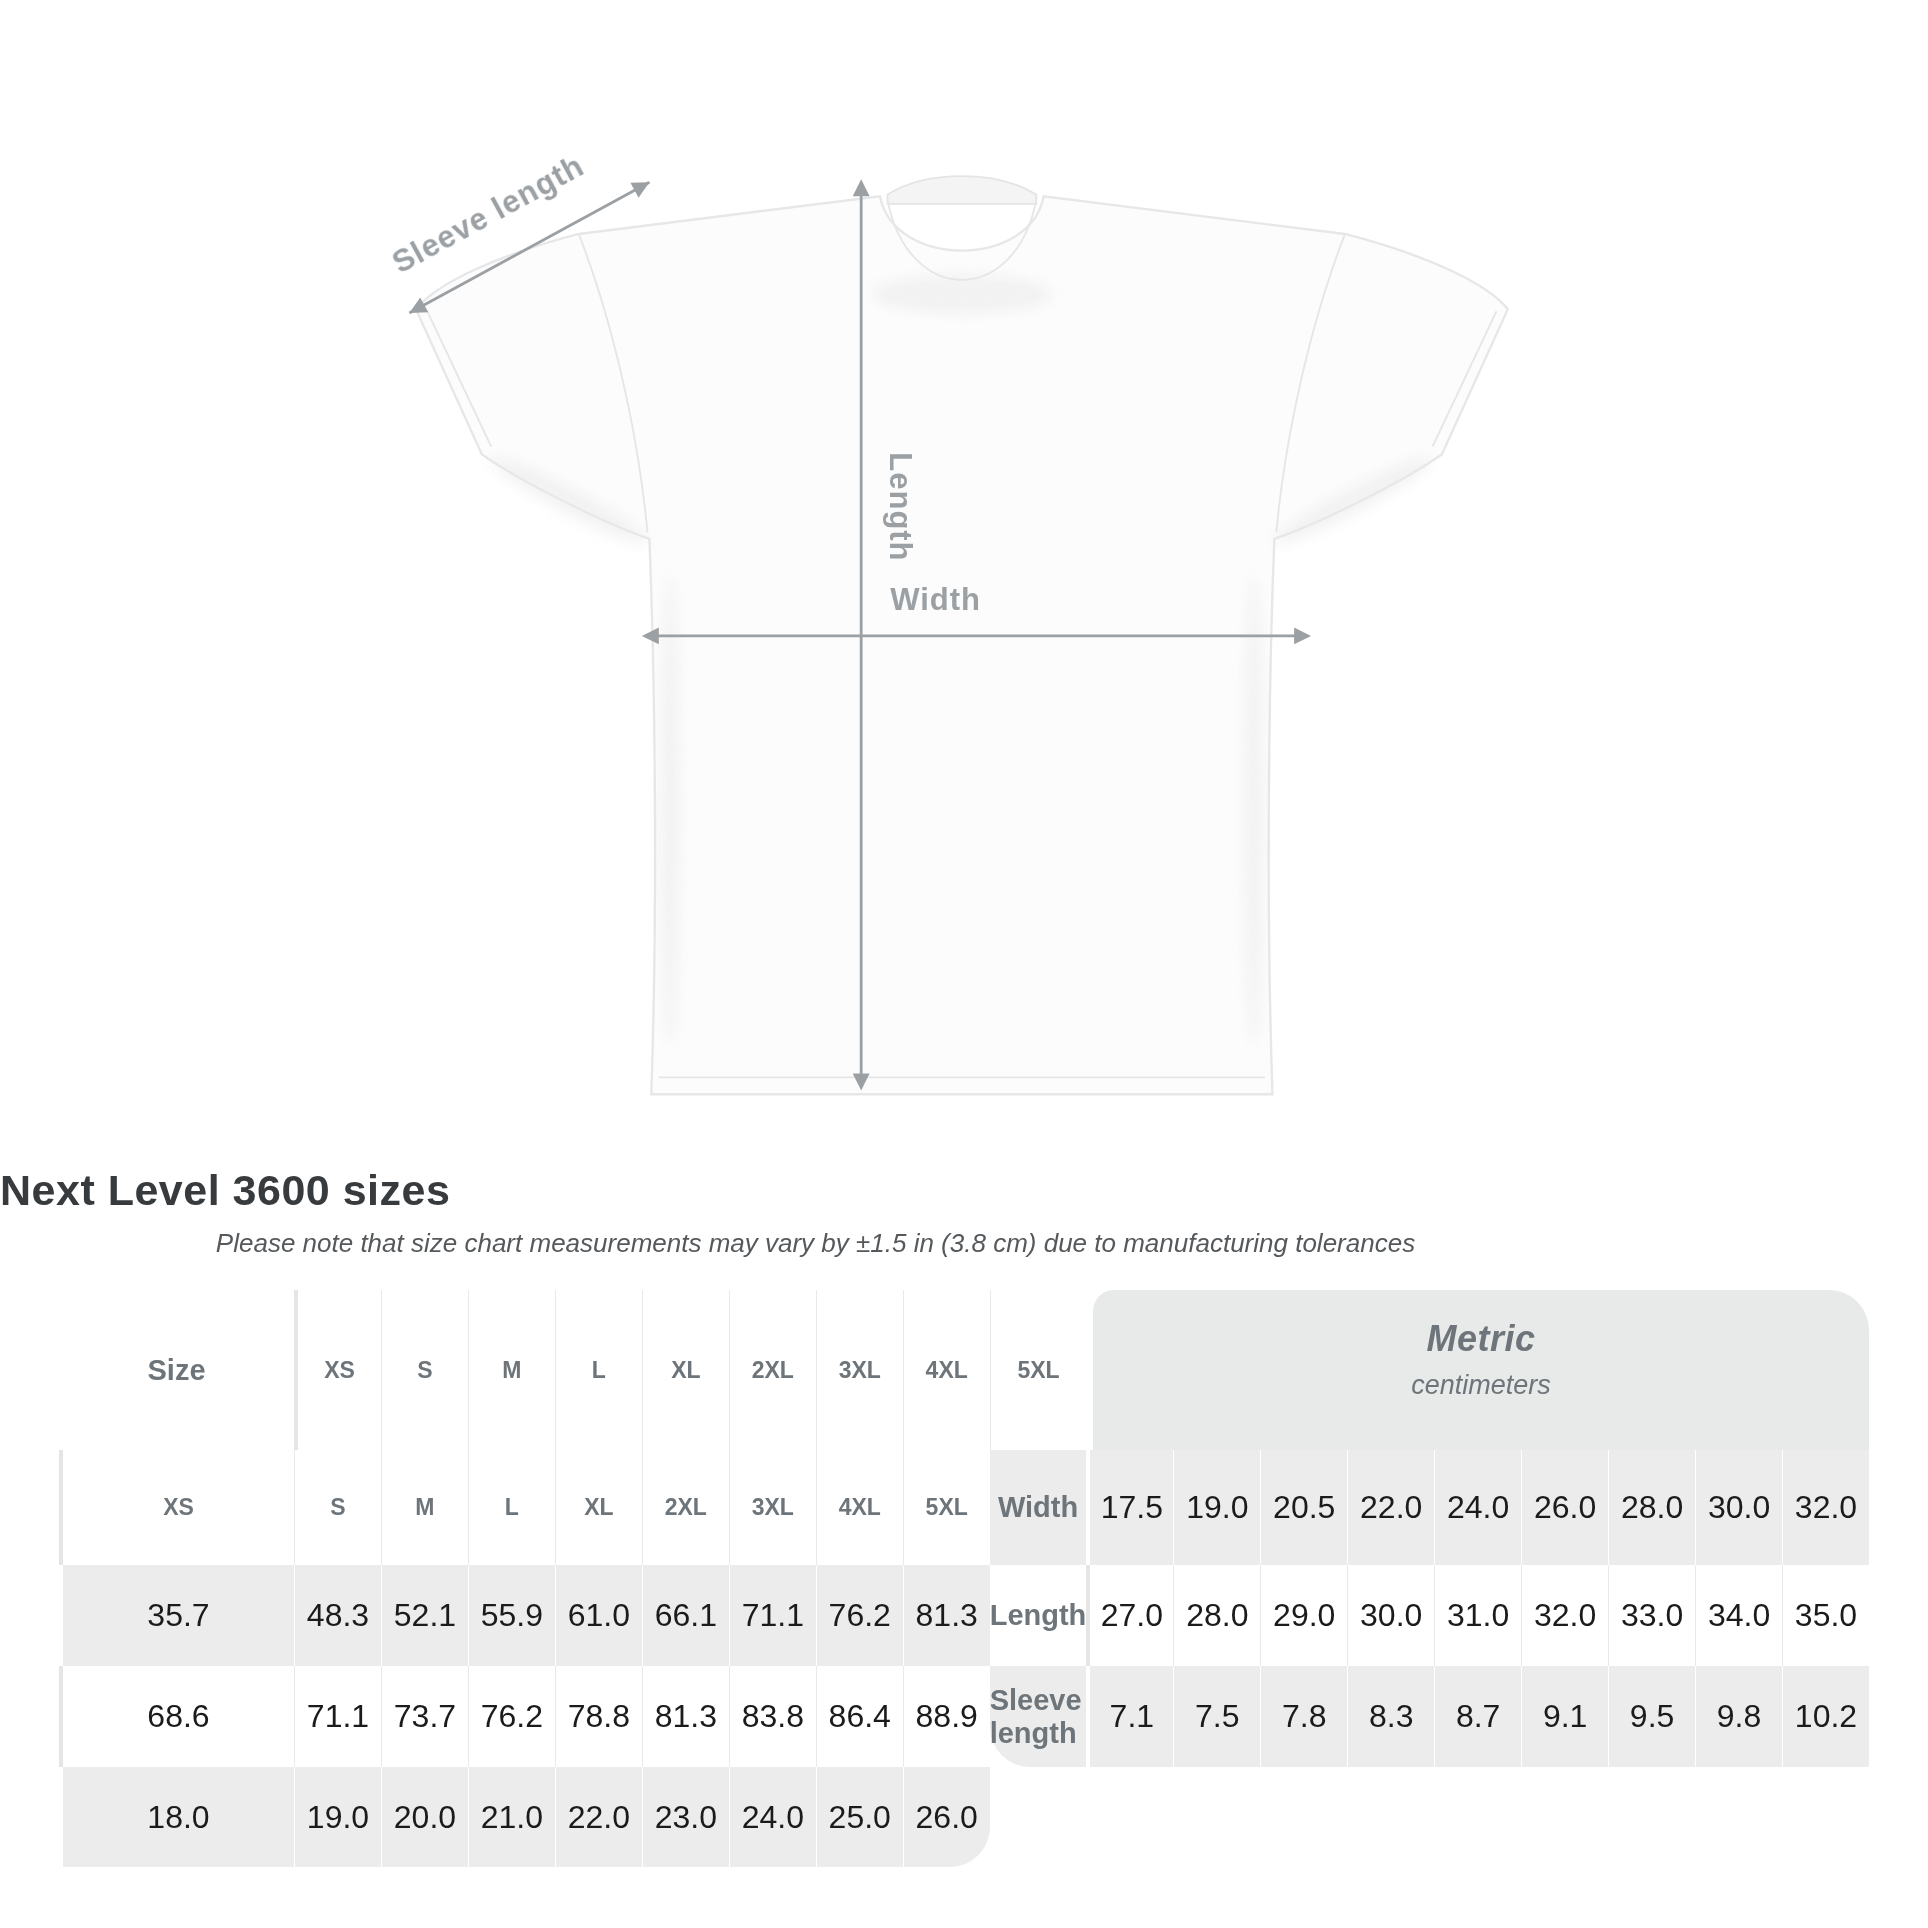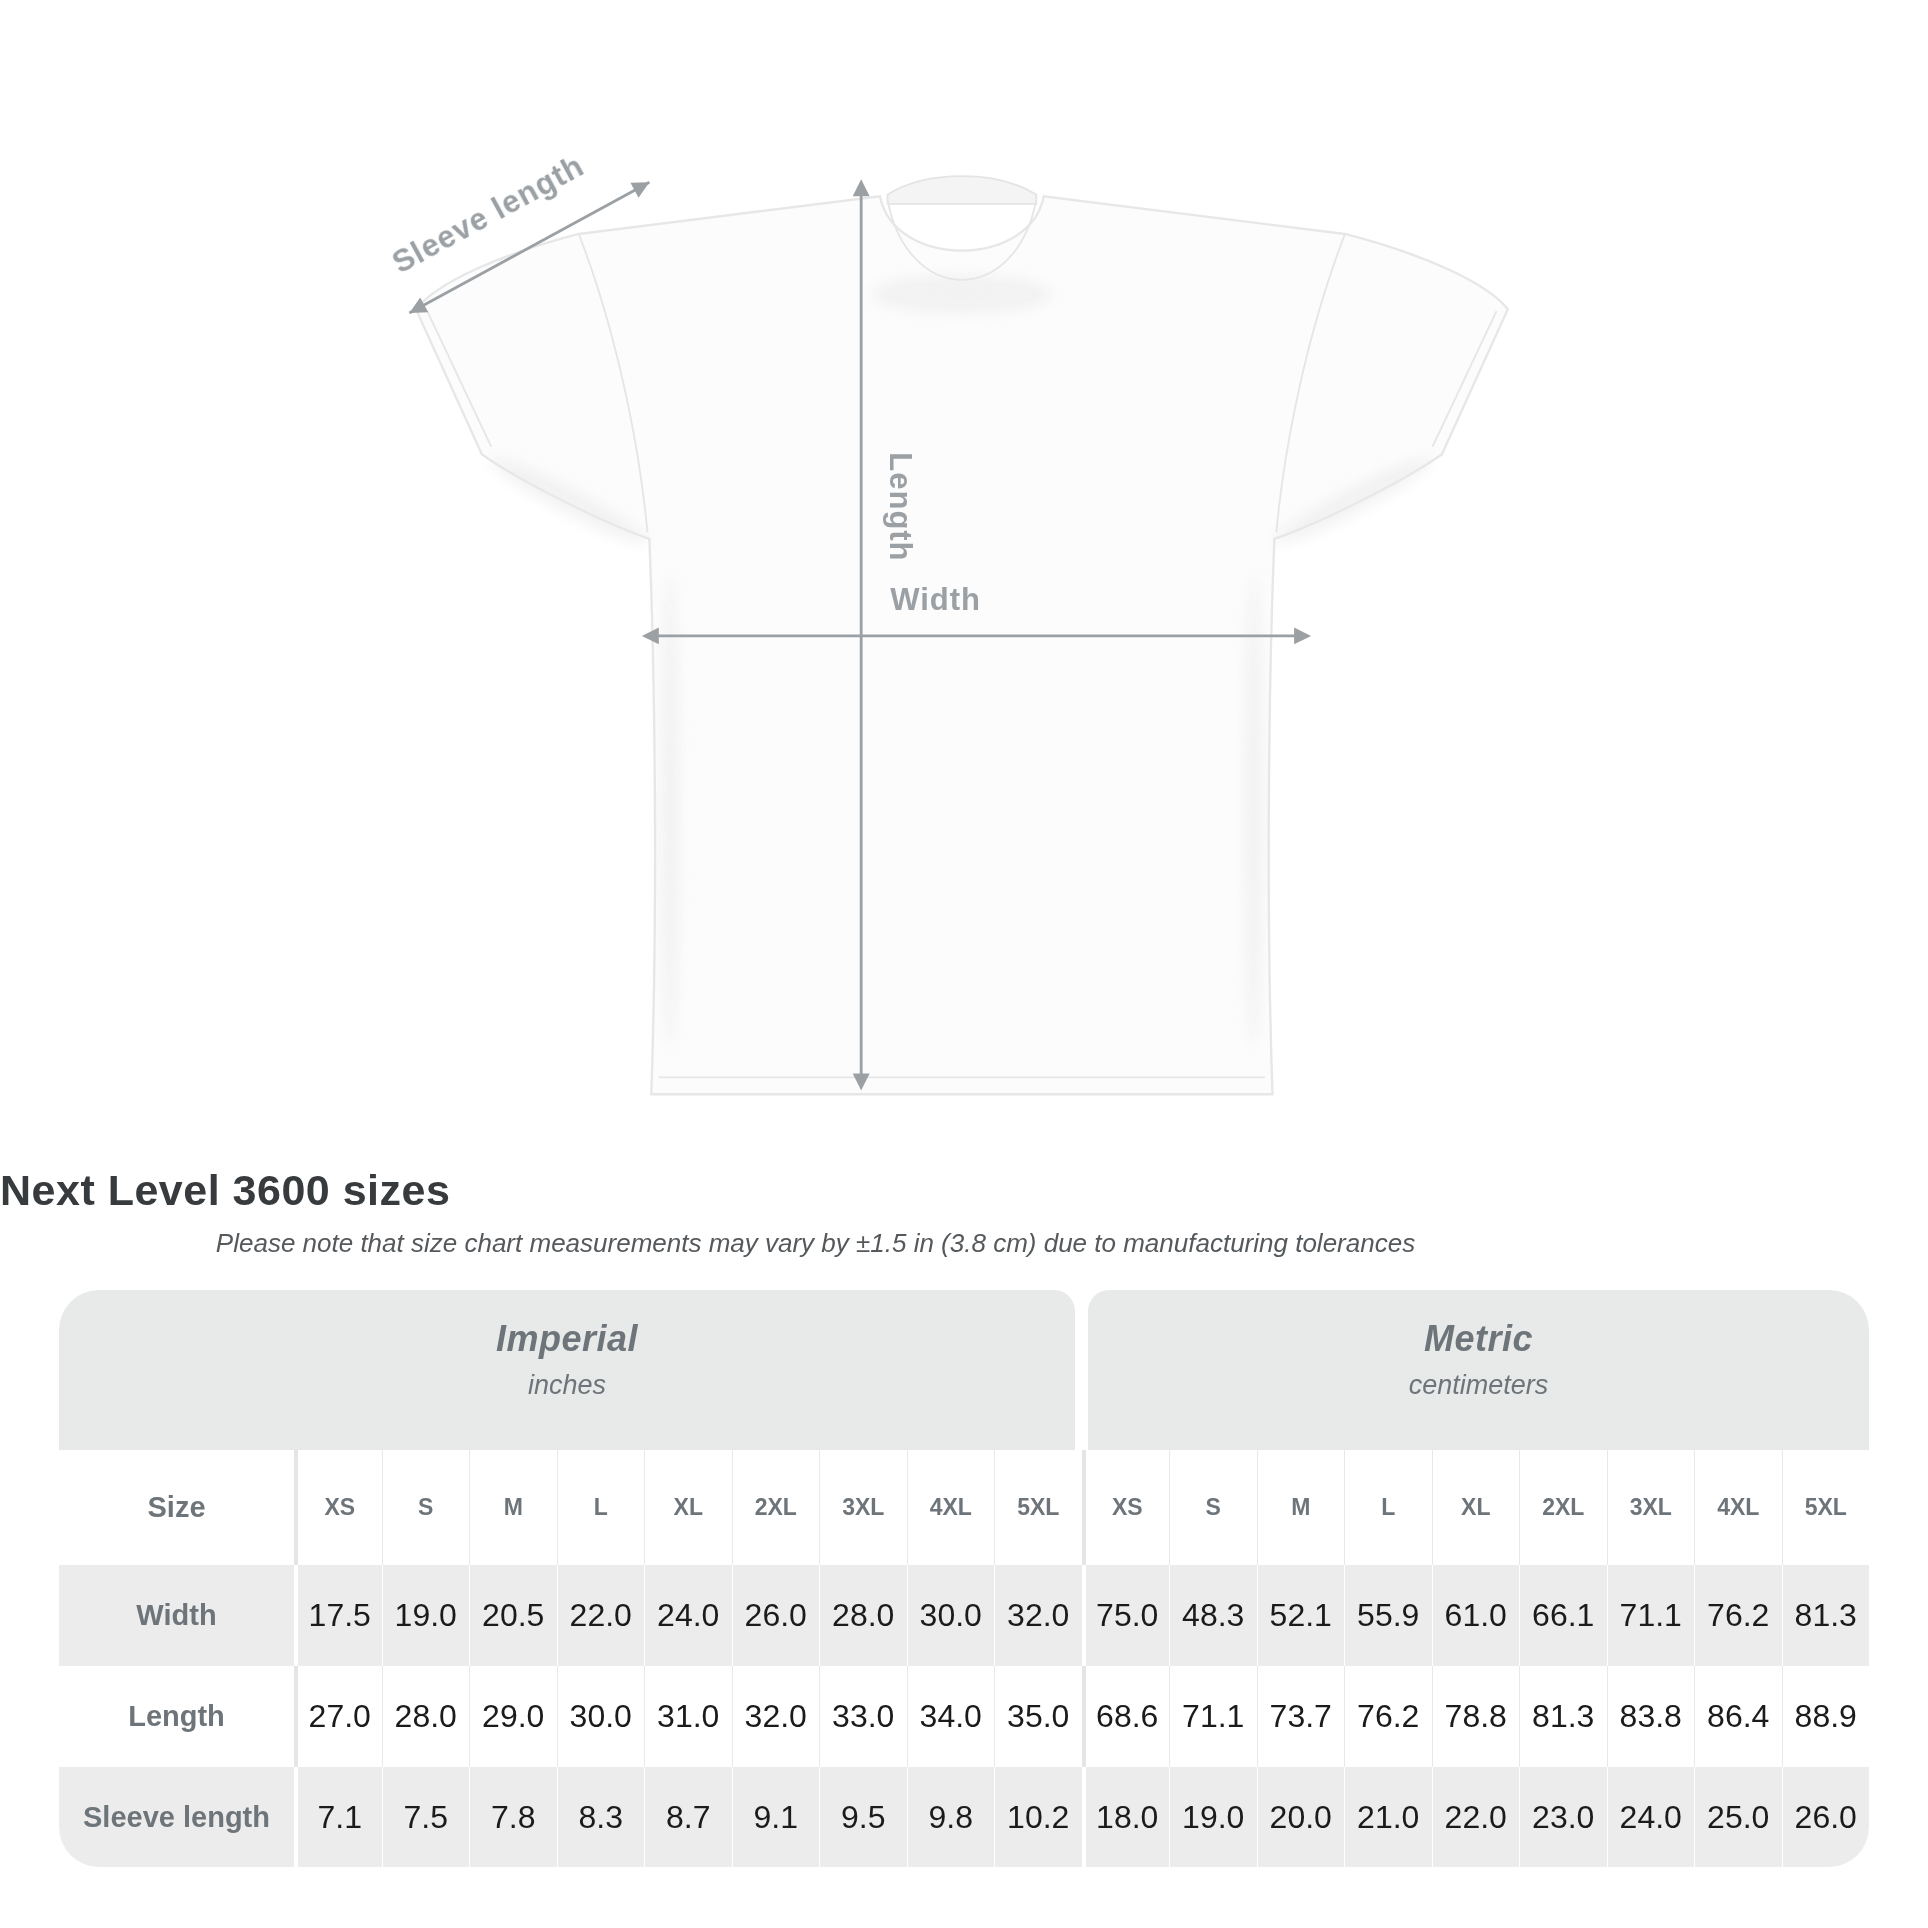--- a/index.html
+++ b/index.html
@@ -118,24 +118,20 @@
       <path class="dim-head" d="M1003,515 L985,506 L985,524 Z"></path>
     </g>
     <text class="dim-label" text-anchor="middle" x="604" y="488">Width</text>
   </svg>
 </div>
 
 <div class="chart-title">Next Level 3600 sizes</div>
 <div class="chart-subtitle">Please note that size chart measurements may vary by ±1.5 in (3.8 cm) due to manufacturing tolerances</div>
 
 <div class="tbl" id="size-table">
-  <div class="banner banner-imp">
-    <div class="unit-name">Imperial</div>
-    <div class="unit-sub">inches</div>
-  </div>
   <div class="banner banner-met">
     <div class="unit-name">Metric</div>
     <div class="unit-sub">centimeters</div>
   </div>
 
 <div class="cell lab row-white">Size</div>
     <div class="cell hdr row-white div-thick">XS</div>
     <div class="cell hdr row-white div">S</div>
     <div class="cell hdr row-white div">M</div>
     <div class="cell hdr row-white div">L</div>
@@ -156,21 +152,21 @@
     <div class="cell lab row-gray">Width</div>
     <div class="cell row-gray div-thick">17.5</div>
     <div class="cell row-gray div">19.0</div>
     <div class="cell row-gray div">20.5</div>
     <div class="cell row-gray div">22.0</div>
     <div class="cell row-gray div">24.0</div>
     <div class="cell row-gray div">26.0</div>
     <div class="cell row-gray div">28.0</div>
     <div class="cell row-gray div">30.0</div>
     <div class="cell row-gray div">32.0</div>
-    <div class="cell row-gray div-thick">75.0</div>
+    <div class="cell row-gray div-thick">35.7</div>
     <div class="cell row-gray div">48.3</div>
     <div class="cell row-gray div">52.1</div>
     <div class="cell row-gray div">55.9</div>
     <div class="cell row-gray div">61.0</div>
     <div class="cell row-gray div">66.1</div>
     <div class="cell row-gray div">71.1</div>
     <div class="cell row-gray div">76.2</div>
     <div class="cell row-gray div">81.3</div>
     <div class="cell lab row-white">Length</div>
     <div class="cell row-white div-thick">27.0</div>

